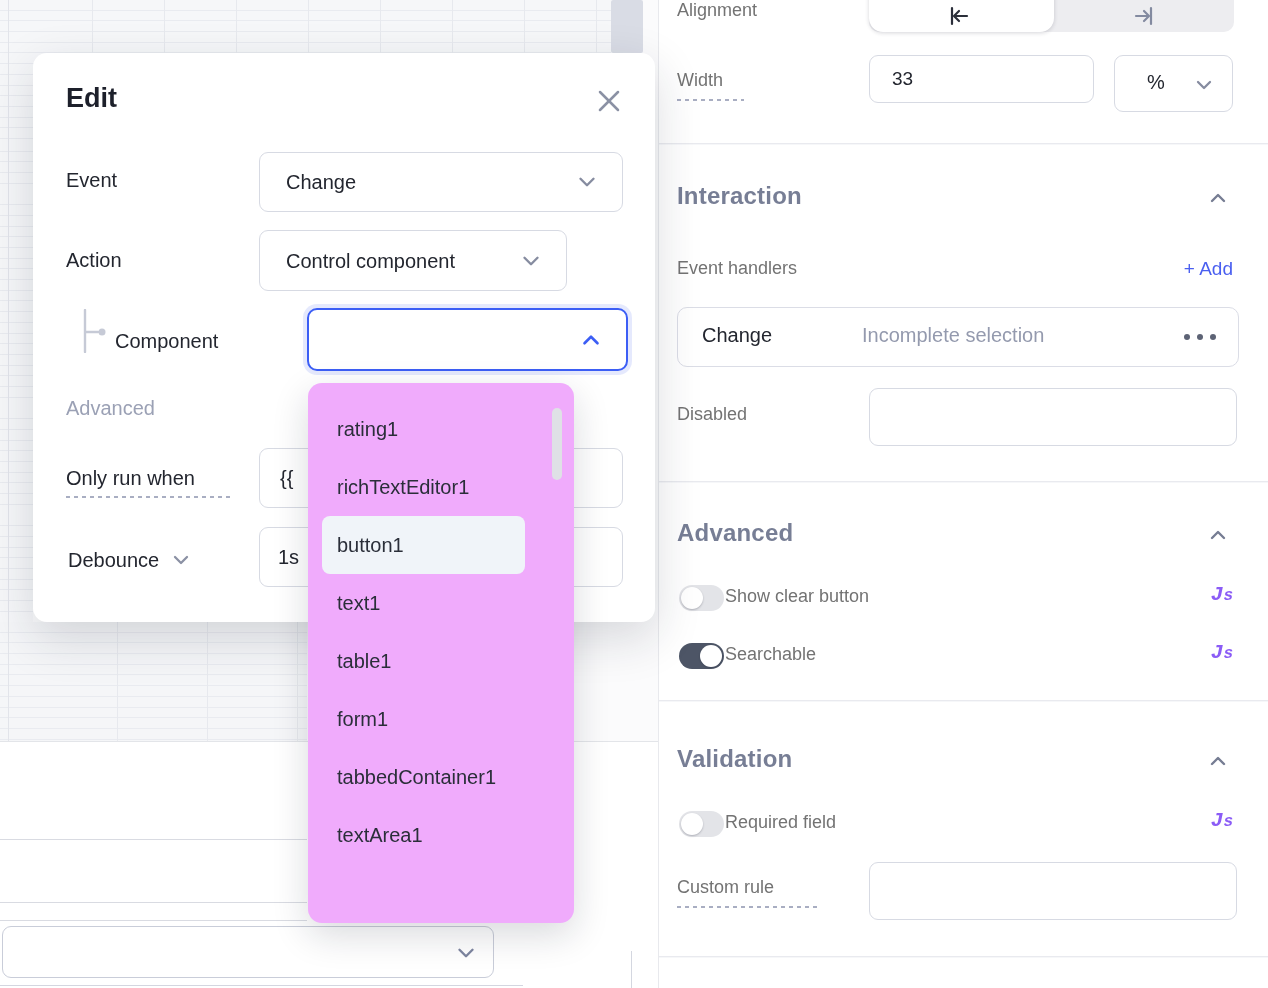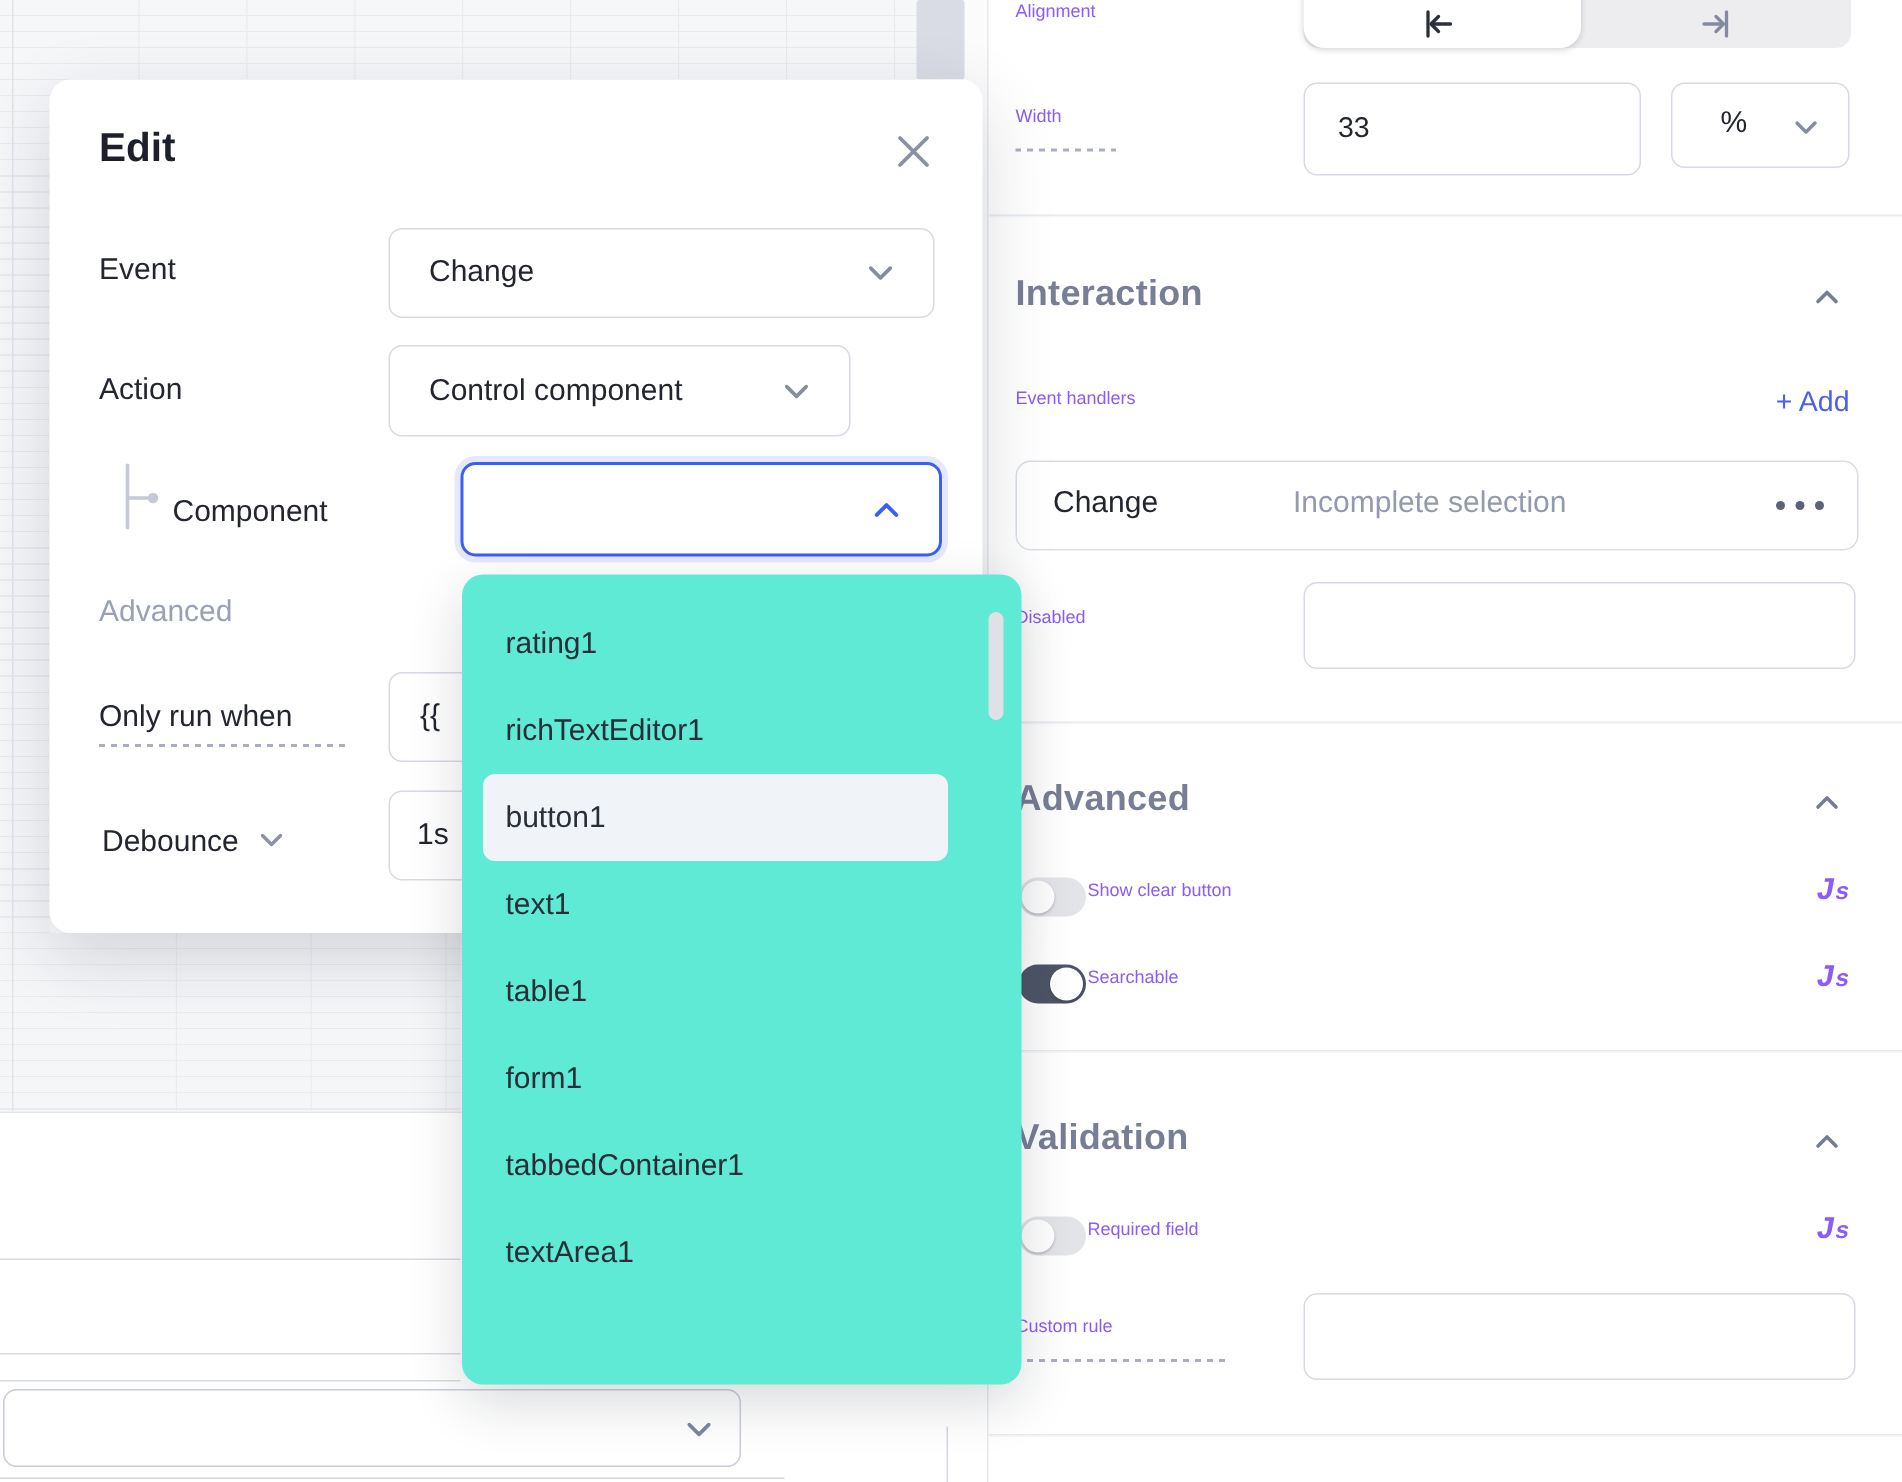--- a/index.html
+++ b/index.html
@@ -30,21 +30,21 @@
   .bp-l2{top:160px;width:307px;}
   .bp-l3{top:178px;width:307px;}
   .bp-l4{top:243px;width:523px;background:#c9ccd8;opacity:.8;}
   .bp-vline{position:absolute;left:631px;top:209px;width:1px;height:38px;background:#d4d7e0;}
   .bp-select{position:absolute;left:2px;top:184px;width:490px;height:50px;border:1px solid #c9cdd9;border-radius:9px;background:#fff;}
   .bp-select .chev{position:absolute;right:14px;top:13px;color:#7e86a0;}
 
   
   #inspector{left:658px;top:0;width:610px;height:988px;background:#fff;border-left:1px solid #e8e9ed;z-index:10;}
   #inspector .abs{position:absolute;}
-  .lbl{font-size:12px;color:#8b5cf6;}
+  .lbl{font-size:18px;color:#737373;}
   .muted{color:#9aa0b4;}
   .sec-title{font-size:24px;font-weight:bold;color:#777e95;letter-spacing:.2px;}
   .divider{left:0;width:610px;height:1px;background:#e9eaef;box-shadow:0 1px 0 #f6f7f9;}
   .dotted{height:2px;background-image:repeating-linear-gradient(to right,#a9aec2 0,#a9aec2 4px,transparent 4px,transparent 8px);}
 
   .seg{left:210px;top:-18px;width:365px;height:50px;background:#ededf0;border-radius:10px;}
   .seg-pill{position:absolute;left:0;top:0;width:185px;height:50px;background:#fff;border-radius:14px;box-shadow:0 1px 4px rgba(25,30,50,.18);}
   .seg-icon{position:absolute;top:22px;width:24px;height:24px;}
   .seg-icon.sel{color:#2b2f3a;}
   .seg-icon.unsel{color:#838aa0;}
@@ -74,21 +74,21 @@
   .m-title{font-size:27px;font-weight:bold;color:#1d202b;}
   .m-lbl{font-size:20px;color:#23262f;}
   .m-sel{border:1px solid #d7dae3;border-radius:9px;background:#fff;box-sizing:border-box;}
   .m-sel .val{position:absolute;left:26px;top:50%;transform:translateY(-50%);font-size:20px;color:#23262f;}
   .m-sel .chev{position:absolute;right:22px;top:50%;transform:translateY(-50%);color:#868ca0;}
   .m-sel.focus{border:2px solid #3c5ef5;border-radius:10px;box-shadow:0 0 0 4px rgba(93,118,245,.16);}
   .m-sel.focus .chev{color:#3c5ef5;}
   .close-x{color:#8b91a4;cursor:pointer;}
 
   
-  #dropdown{left:308px;top:383px;width:373px;height:540px;background:#5eead4;border-radius:14px;box-shadow:0 12px 36px rgba(20,25,45,.16);z-index:30;padding-top:17px;box-sizing:border-box;}
+  #dropdown{left:308px;top:383px;width:266px;height:540px;background:#f0abfc;border-radius:14px;box-shadow:0 12px 36px rgba(20,25,45,.16);z-index:30;padding-top:17px;box-sizing:border-box;}
   .dd-item{position:relative;height:58px;display:flex;align-items:center;padding-left:29px;font-size:20px;color:#2a2e39;}
   .dd-item.hl{background:#f0f4f9;border-radius:8px;margin:0 49px 0 14px;padding-left:15px;}
   .dd-scroll{position:absolute;right:12px;top:25px;width:10px;height:72px;border-radius:5px;background:#dfe1e6;}
 </style>
 </head>
 <body>
 
 <div id="app">
 
   <div id="canvas" class="abs">
@@ -133,21 +133,21 @@
               <path d="M19 4v16"></path>
               <path d="M4 12h12"></path>
               <path d="M12 7l5 5-5 5"></path>
             </svg>
         </span>
       </div>
     </div>
 
     <div class="abs lbl" style="left:18px;top:70px;">Width</div>
     <div class="abs dotted" style="left:18px;top:99px;width:67px;"></div>
-    <div class="abs inp" style="left:210px;top:55px;width:225px;height:62px;">
+    <div class="abs inp" style="left:210px;top:55px;width:225px;height:48px;">
       <input class="inp-text" type="text" value="33" style="">
     </div>
     <div class="abs inp" style="left:455px;top:55px;width:119px;height:57px;">
       <span class="abs" style="left:32px;top:15px;font-size:20px;color:#23262f;">%</span>
       <span class="abs chev" style="right:16px;top:17px;color:#868ca0;">
         <svg width="24" height="24" viewBox="0 0 24 24" fill="none" stroke="currentColor" stroke-width="2.3" stroke-linecap="round" stroke-linejoin="round">
             <polyline points="6 9 12 15 18 9"></polyline>
           </svg>
       </span>
     </div>

